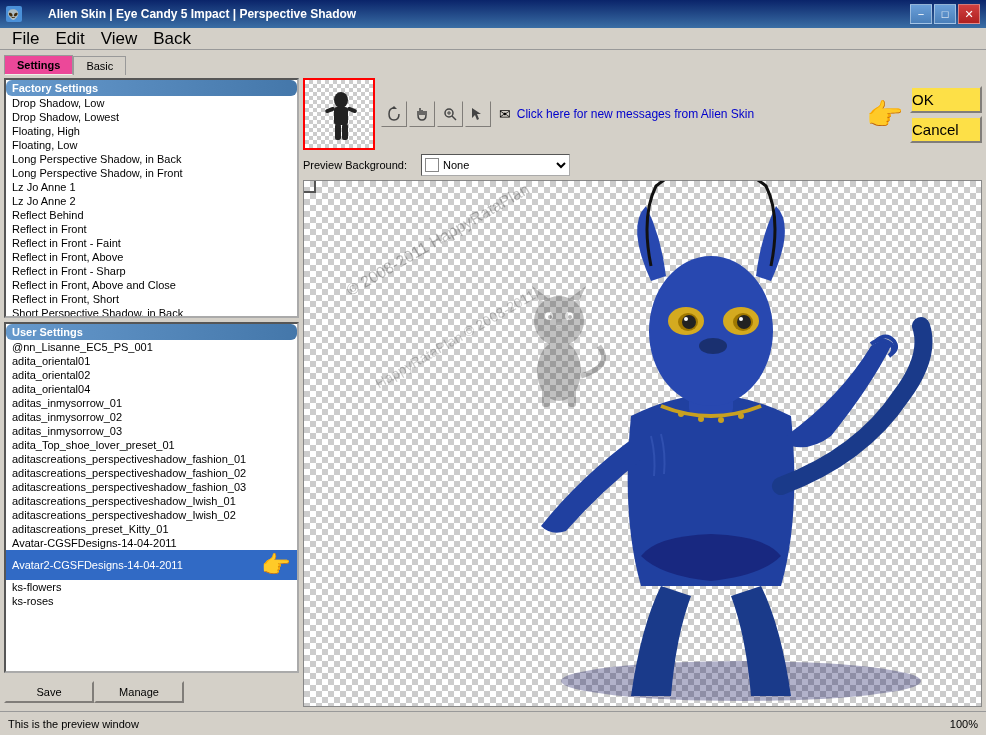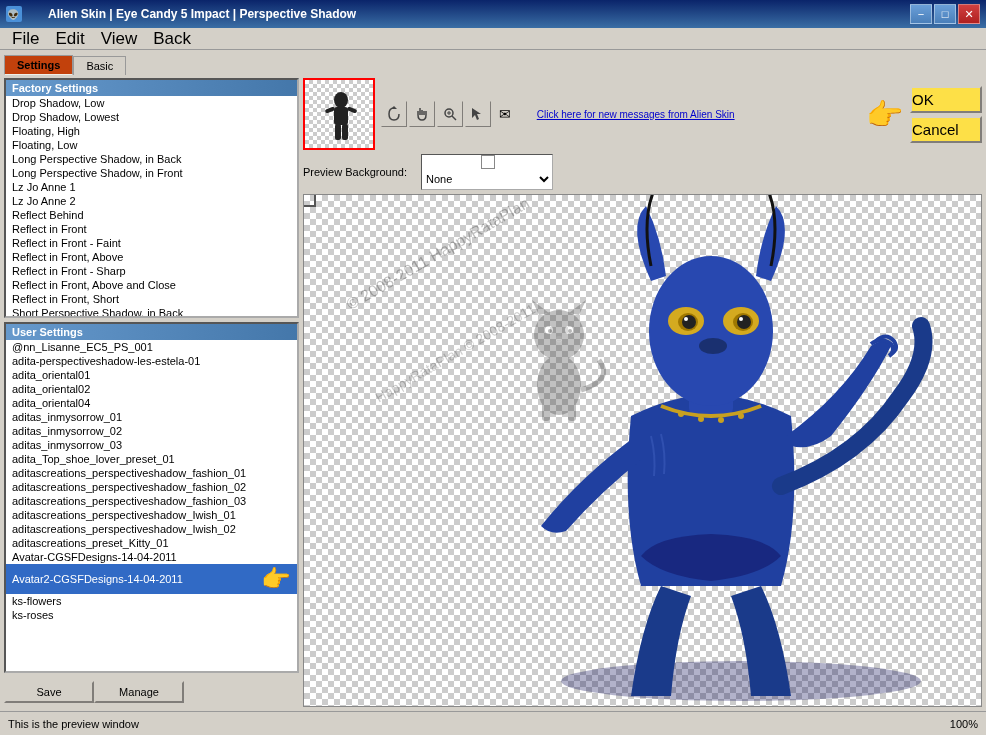--- a/index.html
+++ b/index.html
@@ -97,21 +97,21 @@
       padding: 3px 12px;
       background: #d4d0c8;
       border: 1px solid #999;
       border-bottom: none;
       cursor: pointer;
       font-size: 11px;
       position: relative;
       top: 1px;
     }
     .tab.active {
-      background: #c2410c;
+      background: #ec4899;
       border-bottom: 1px solid #f0efe8;
       z-index: 1;
       font-weight: bold;
     }
 
     
     .content-area {
       display: flex;
       flex: 1;
       gap: 4px;
@@ -161,27 +161,25 @@
 
     
     .top-bar {
       display: flex;
       align-items: center;
       justify-content: space-between;
       gap: 8px;
     }
     .message-link {
       color: #0000cc;
-      font-size: 10px;
-      cursor: pointer;
-      text-decoration: underline;
+      font-size: 12px;
+      cursor: pointer;
       display: flex;
       align-items: center;
       gap: 4px;
-      margin-left: 20px;
     }
     .ok-cancel-area {
       display: flex;
       align-items: center;
       gap: 6px;
     }
     .win-btn {
       width: 72px;
       padding: 3px 0;
       border: 2px outset #d4d0c8;
@@ -323,20 +321,21 @@
       flex-direction: column;
     }
 
     .section-label {
       background: linear-gradient(to right, #6699cc, #4477aa);
       color: white;
       padding: 2px 6px;
       font-weight: bold;
       font-size: 11px;
       flex-shrink: 0;
+      border-radius: 6px;
     }
 
     .scrollable-list {
       overflow-y: scroll;
       flex: 1;
       min-height: 0;
     }
     .scrollable-list::-webkit-scrollbar { width: 16px; }
     .scrollable-list::-webkit-scrollbar-track { background: #f0f0f0; border-left: 1px solid #ccc; }
     .scrollable-list::-webkit-scrollbar-thumb { background: linear-gradient(to bottom, #d8d8d8, #b8b8b8); border: 1px solid #888; }
@@ -406,21 +405,20 @@
             <div class="list-item">Reflect in Front, Short</div>
             <div class="list-item">Short Perspective Shadow, in Back</div>
 
           </div>
         </div>
 
         <div class="user-list-section">
           <div class="section-label">User Settings</div>
           <div class="scrollable-list">
             <div class="list-item">@nn_Lisanne_EC5_PS_001</div>
-            <div class="list-item">adita-perspectiveshadow-les-estela-01</div>
             <div class="list-item">adita_oriental01</div>
             <div class="list-item">adita_oriental02</div>
             <div class="list-item">adita_oriental04</div>
             <div class="list-item">aditas_inmysorrow_01</div>
             <div class="list-item">aditas_inmysorrow_02</div>
             <div class="list-item">aditas_inmysorrow_03</div>
             <div class="list-item">adita_Top_shoe_lover_preset_01</div>
             <div class="list-item">aditascreations_perspectiveshadow_fashion_01</div>
             <div class="list-item">aditascreations_perspectiveshadow_fashion_02</div>
             <div class="list-item">aditascreations_perspectiveshadow_fashion_03</div>
@@ -502,21 +500,21 @@
           <span class="pointing-hand" style="font-size:30px;color:#f5c518;transform:none;">👉</span>
           <div style="display:flex;flex-direction:column;gap:3px;">
             <button class="win-btn">OK</button>
             <button class="win-btn">Cancel</button>
           </div>
         </div>
       </div>
 
       <div style="display:flex;align-items:center;gap:14px;justify-content:flex-start;padding-right:4px;">
         <label>Preview Background:</label>
-        <div style="display:flex;align-items:center;border:1px inset #aaa;background:white;height:36px;flex-direction:column;">
+        <div style="display:flex;align-items:center;border:1px inset #aaa;background:white;height:22px;">
           <div style="width:14px;height:14px;border:1px solid #888;background:white;margin-left:3px;"></div>
           <select class="preview-select" style="border:none;background:transparent;font-size:11px;height:20px;">
             <option>None</option>
             <option>Black</option>
             <option>White</option>
             <option>Custom</option>
           </select>
         </div>
       </div>
 

